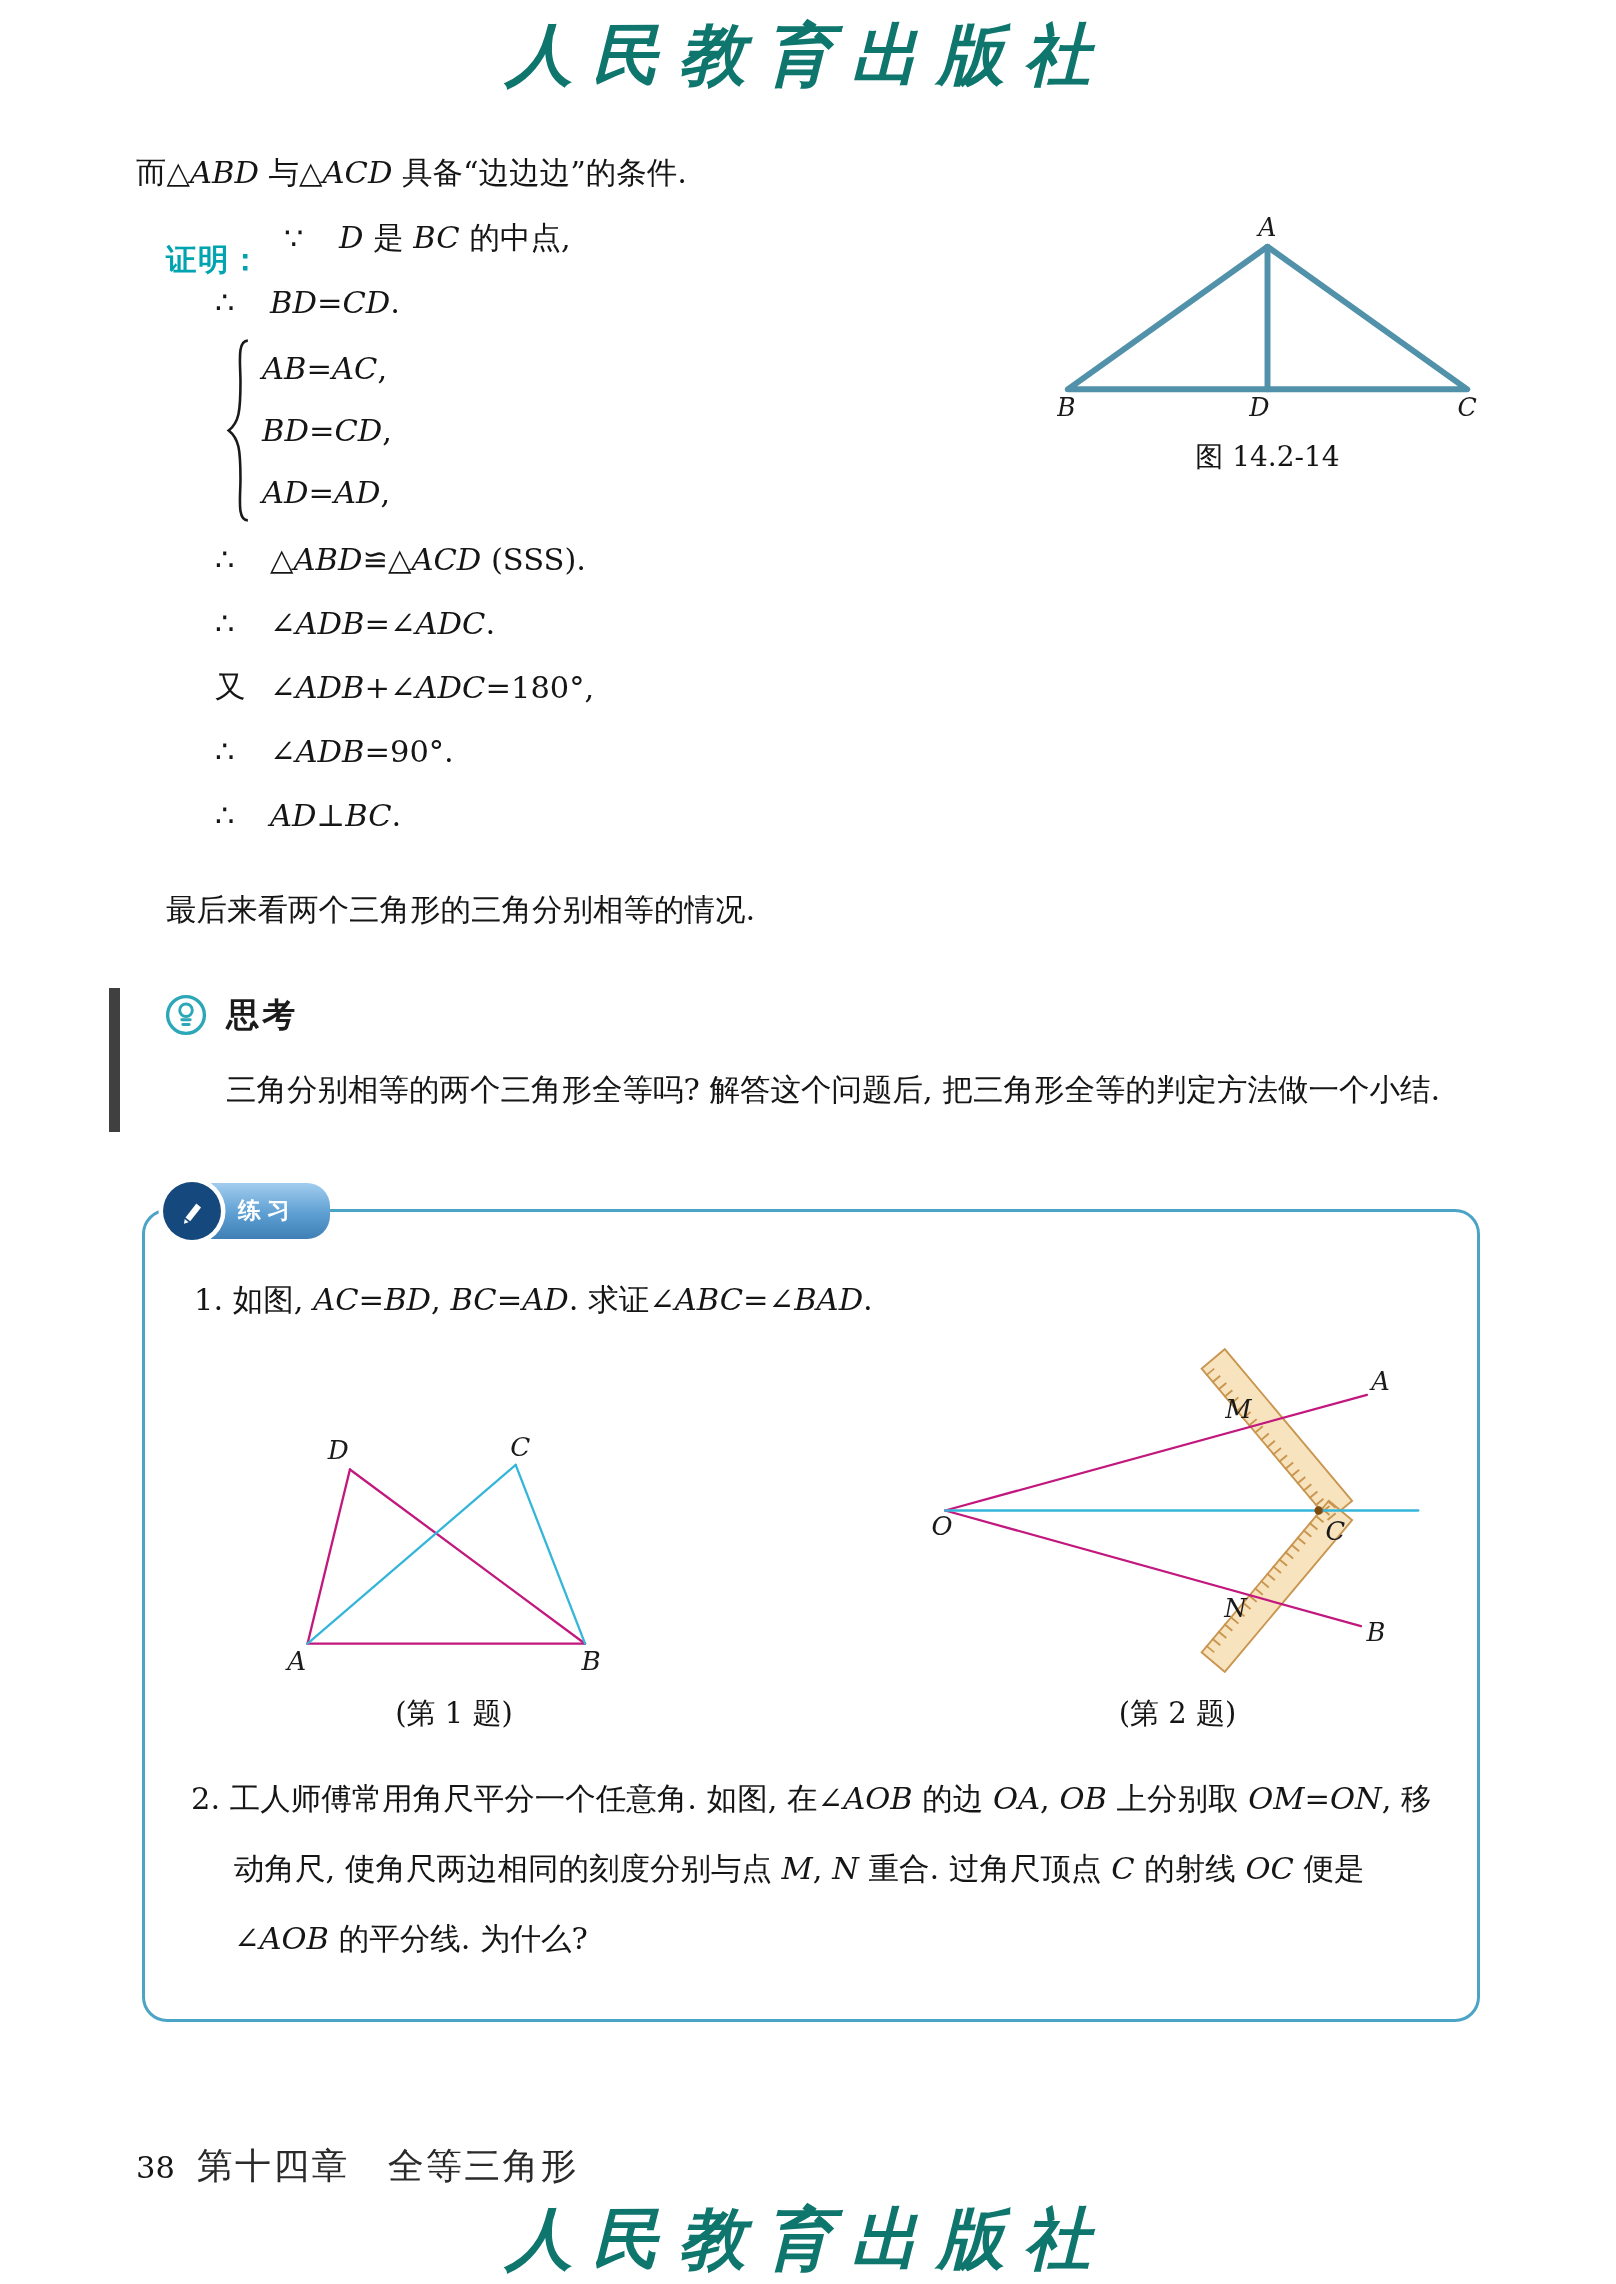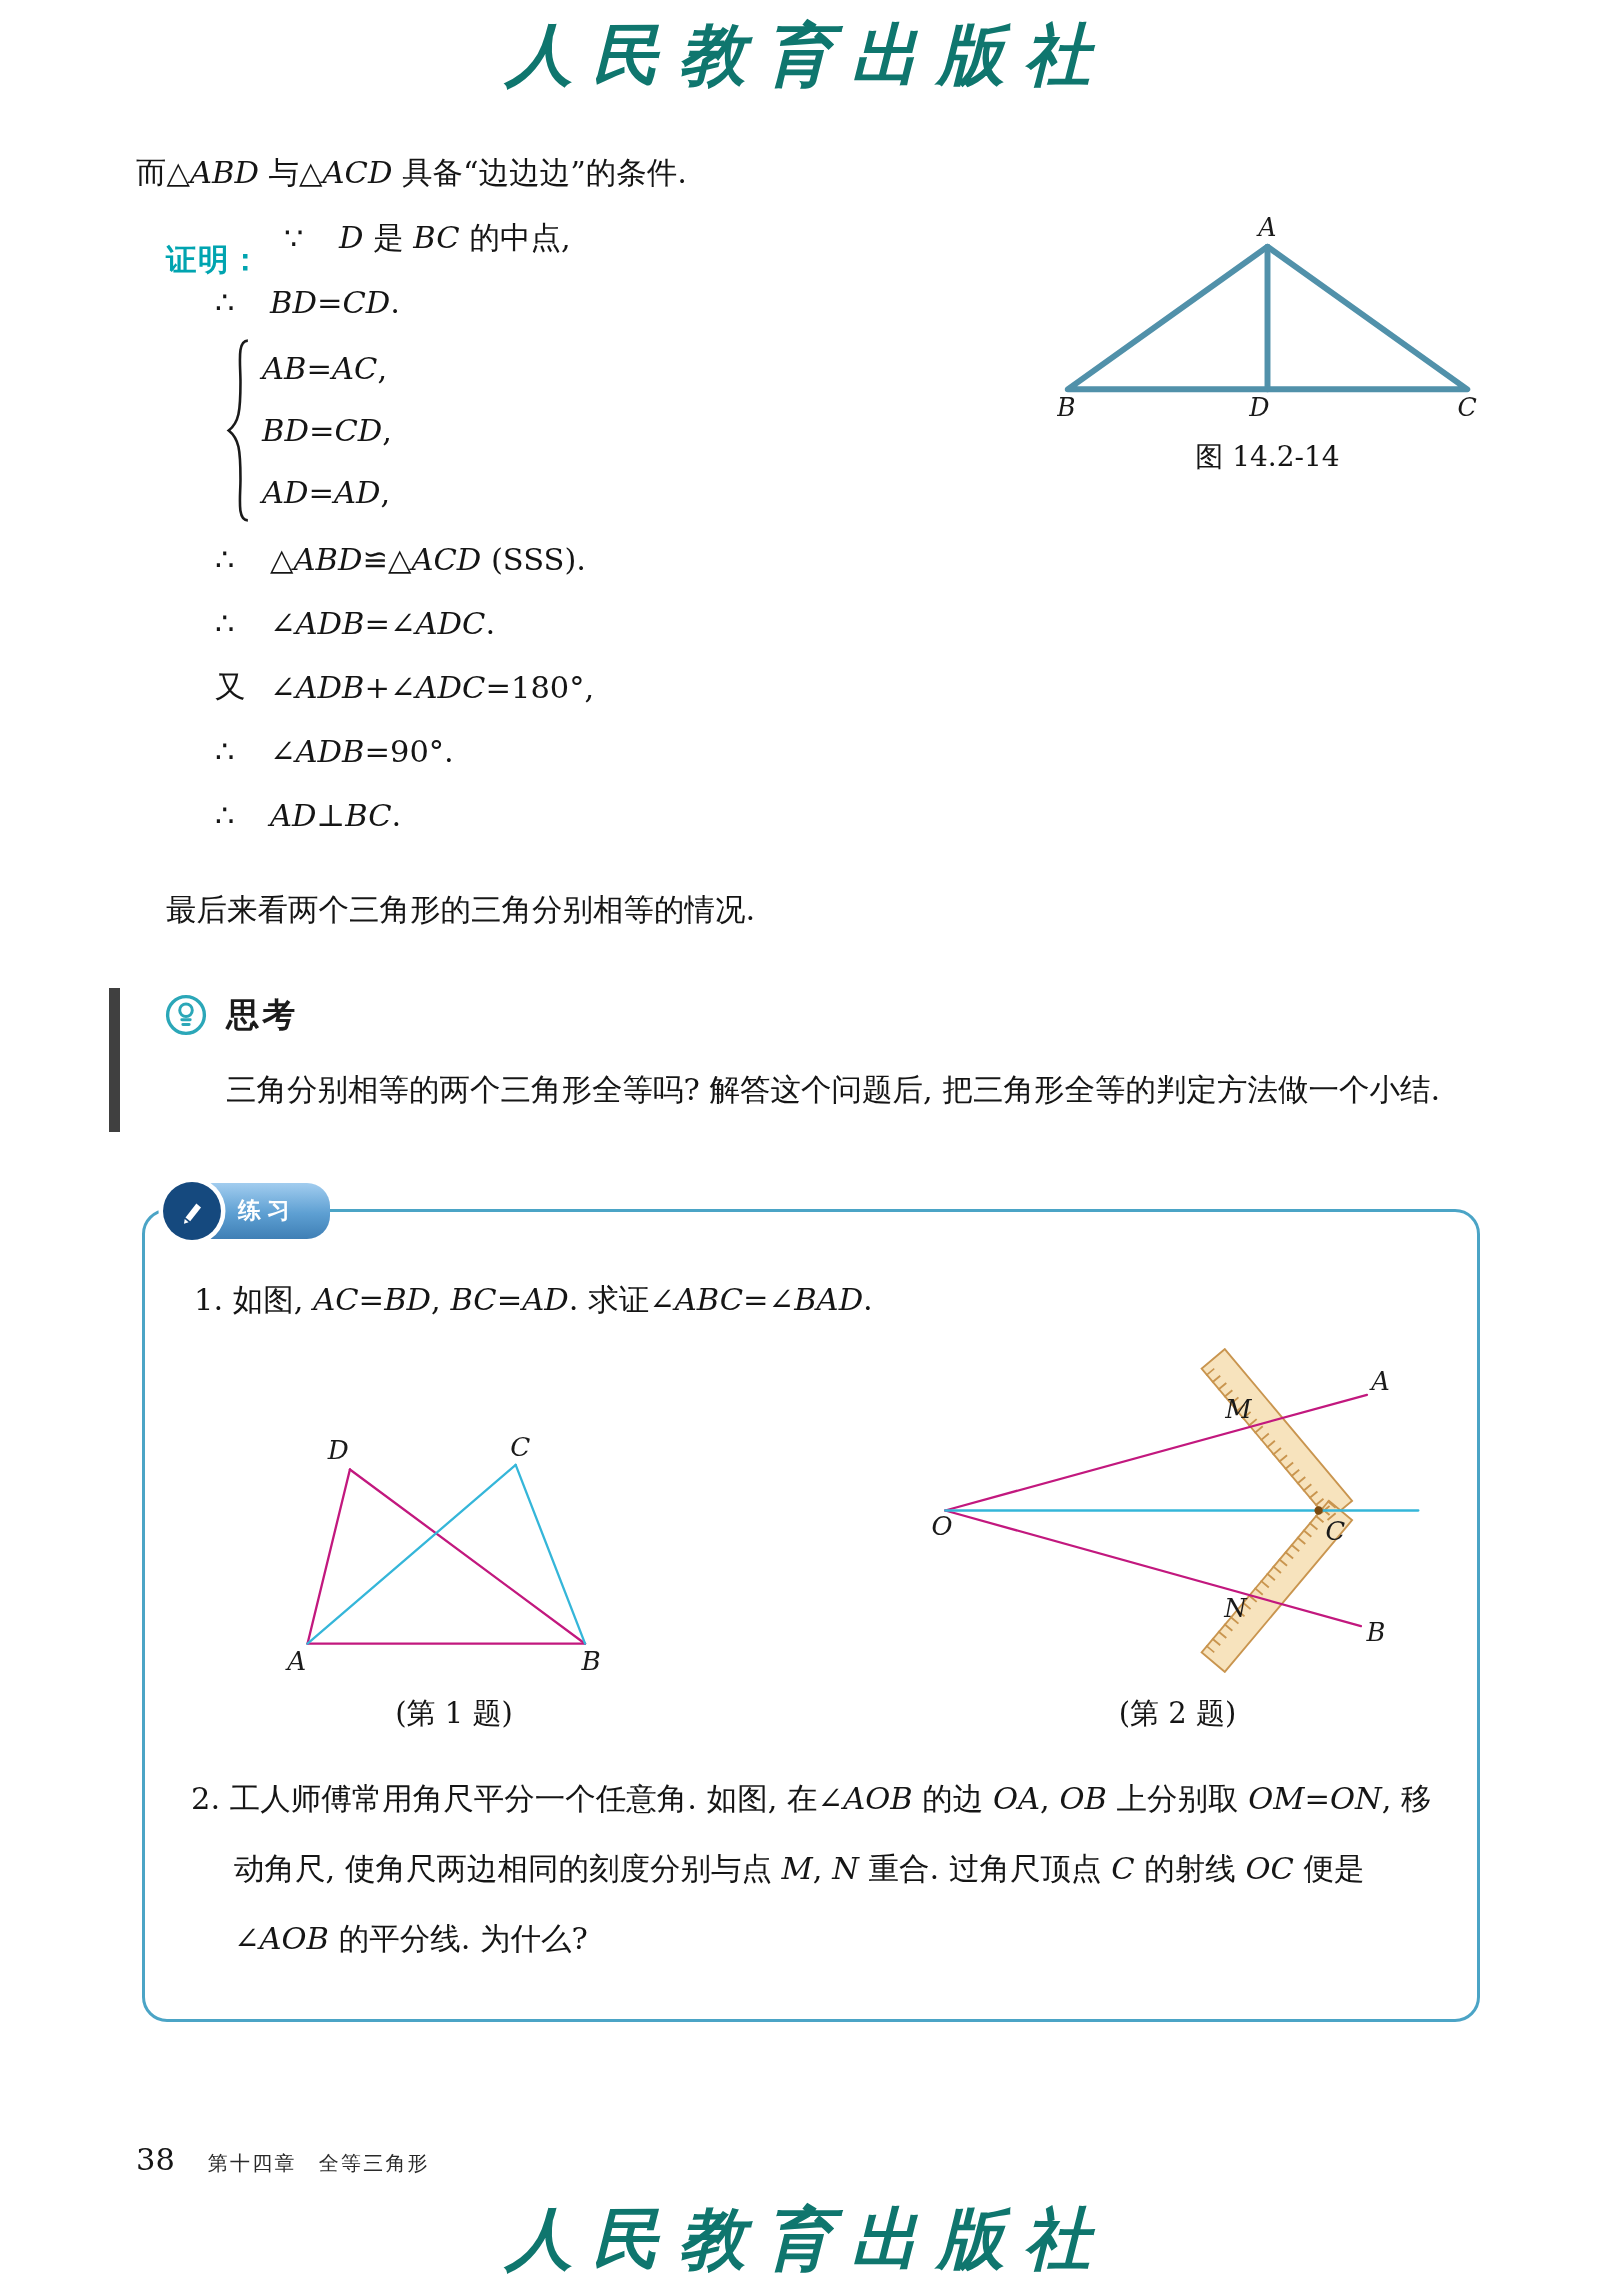--- a/index.html
+++ b/index.html
@@ -91,23 +91,23 @@
   display: flex; align-items: center;
 }
 .q { font-size: 30.5px; line-height: 1.7; }
 .q1 { margin-left: 3px; }
 .figs { display: flex; justify-content: space-between; align-items: flex-end; margin-top: 22px; padding: 0 4.5px 0 77px; }
 .figblock { text-align: center; }
 .figcap { font-size: 29px; margin-top: 18px; }
 .q2 { margin-top: 30px; padding-left: 43px; text-indent: -43px; line-height: 2.3; }
 
 
-.footer { position: absolute; left: 136px; top: 2142px; display: flex; align-items: baseline; gap: 33px; }
+.footer { position: absolute; left: 136px; top: 2142px; display: flex; align-items: baseline; gap: 22px; }
 .pageno { font-size: 30.5px; }
-.chapter { font-size: 20px; font-family: Liberation Mono, monospace; color: #2a2a2a; letter-spacing: 2.2px; }
+.chapter { font-size: 36px; font-family: Liberation Mono, monospace; color: #2a2a2a; letter-spacing: 2.2px; }
 
 
 text.pt { font-family: "DejaVu Serif", "Liberation Serif", serif; font-style: italic; font-size: 34px; fill: #1a1a1a; }
 </style>
 </head>
 <body>
 
 <div class="logo logo-top">人民教育出版社</div>
 
 <div class="topfig">

